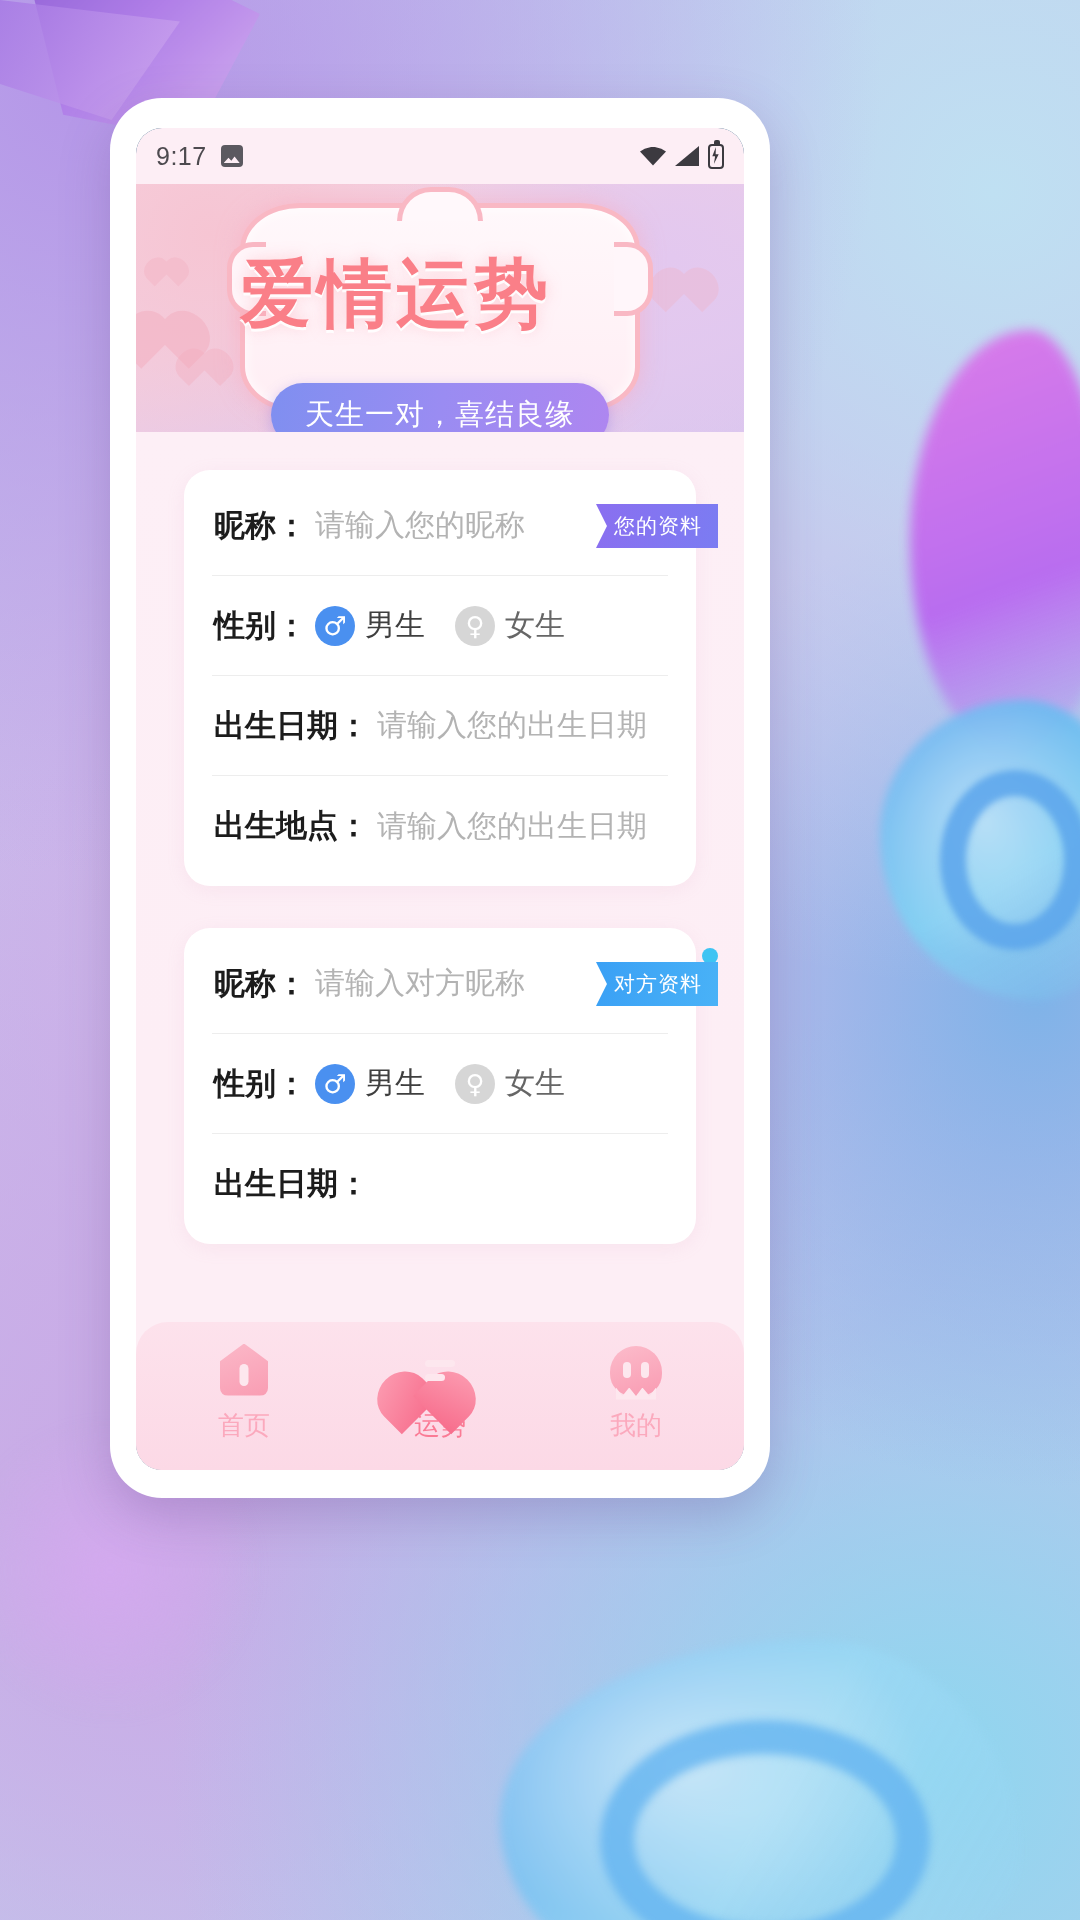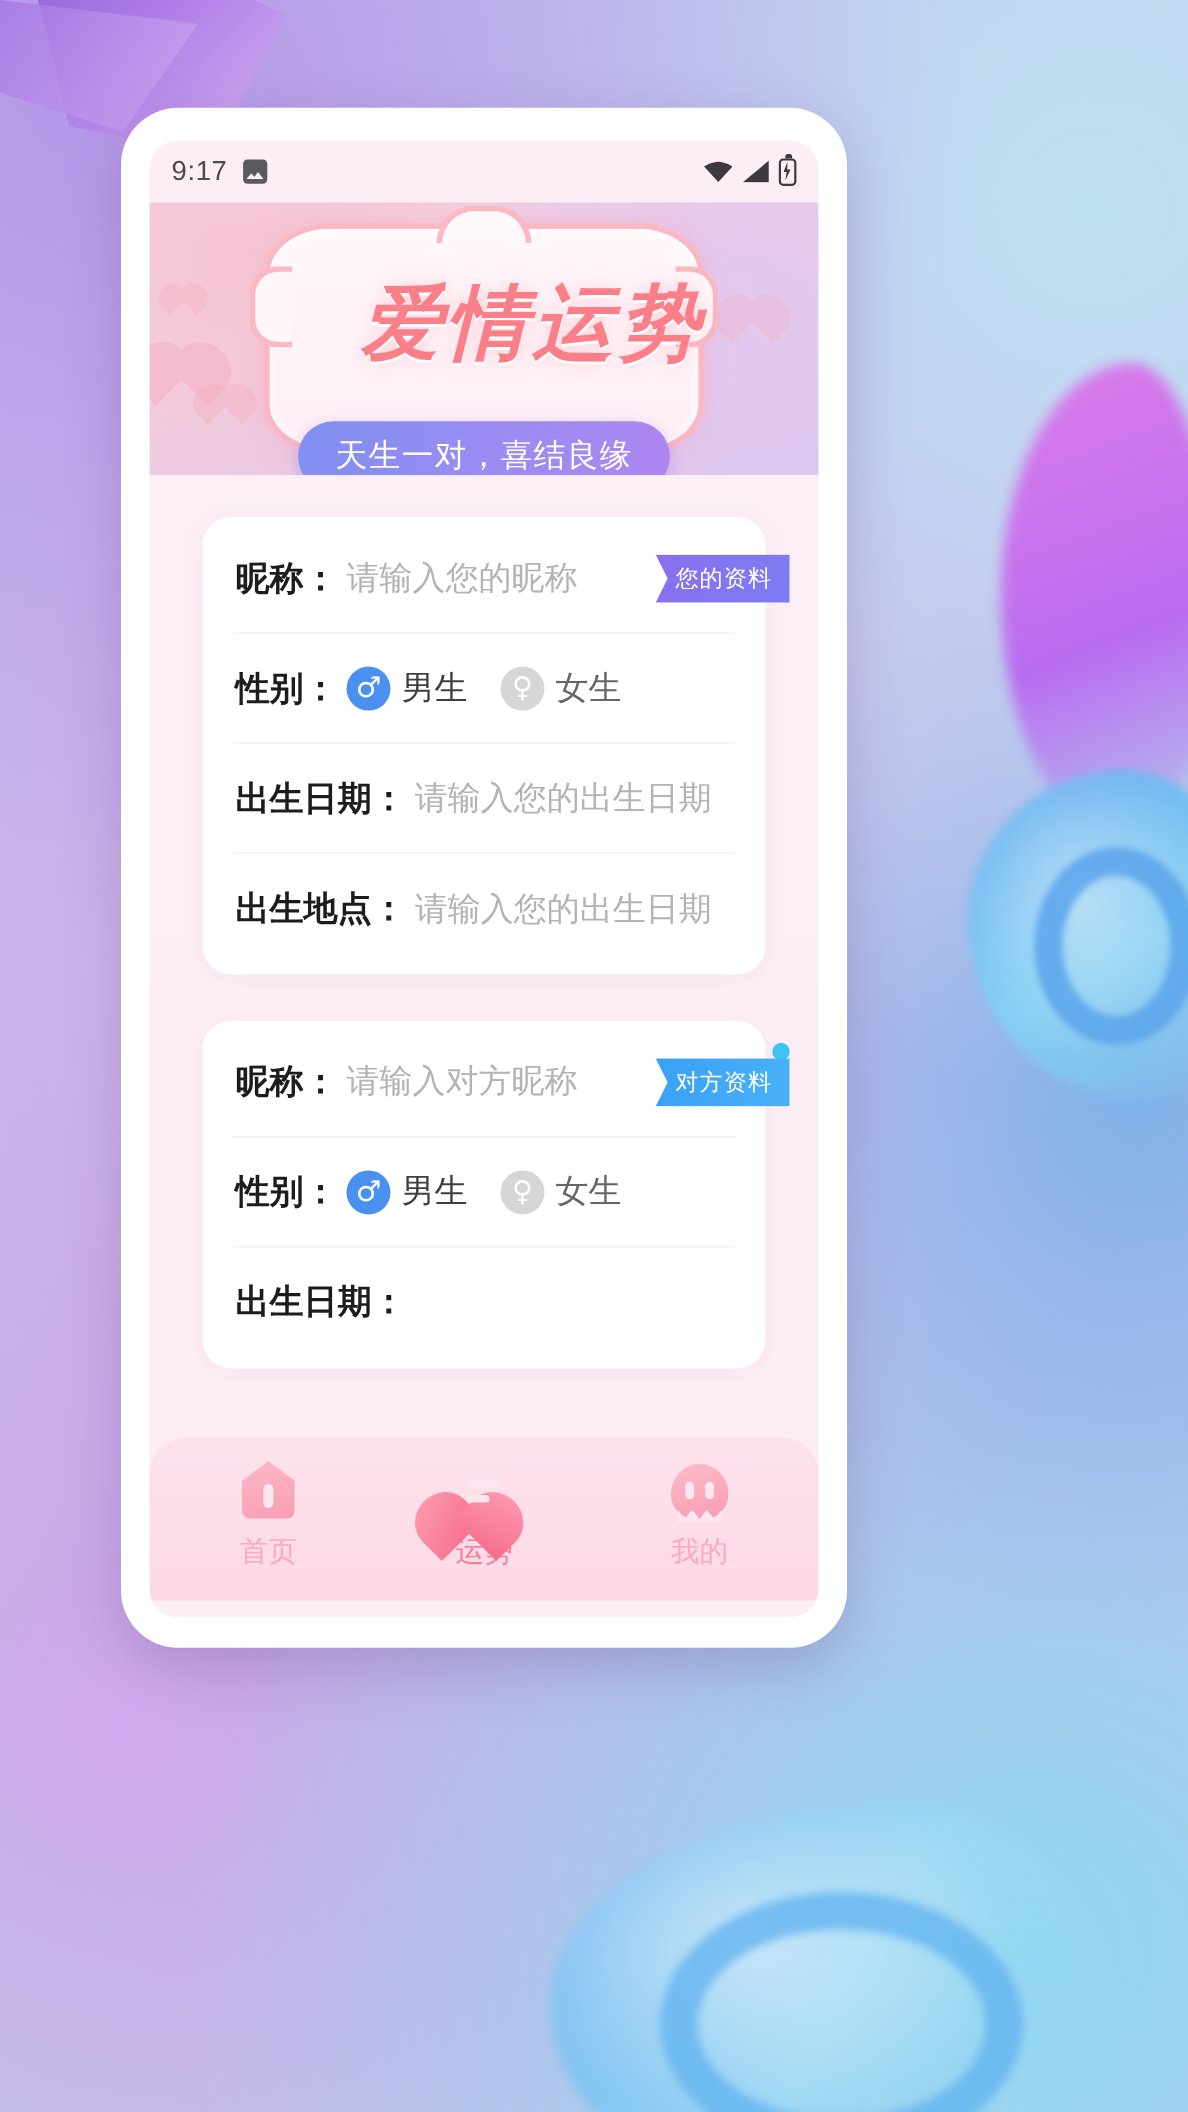--- a/index.html
+++ b/index.html
@@ -78,21 +78,21 @@
     border-radius:52px;
     box-shadow:0 18px 50px rgba(90,60,130,.25);
     overflow:hidden;
     padding:0;
   }
   .screen {
     position:absolute; left:26px; top:30px;
     width:608px; height:1342px;
     border-radius:26px;
     overflow:hidden;
-    background:#e5e5e5;
+    background:#0c4a6e;
     display:flex; flex-direction:column;
   }
 
   
   .statusbar {
     height:56px; flex:0 0 56px;
     background:#fdeef5;
     display:flex; align-items:center;
     padding:0 20px;
     color:#4d4a4f;
@@ -184,26 +184,25 @@
     border-radius:44px 44px 0 0;
   }
   .plaque-notch-b{
     position:absolute; left:50%; bottom:-16px; transform:translateX(-50%);
     width:86px; height:34px; background:#ffeef4;
     border:5px solid #f9b8c4; border-top:none;
     border-radius:0 0 44px 44px;
   }
   .banner-title{
     position:absolute; left:0; right:0; top:42px;
-    text-align:right;
+    text-align:left;
     font-size:74px; font-weight:700; letter-spacing:4px;
     color:#fa7f88;
     font-family:"DejaVu Sans","Liberation Sans",sans-serif;
     text-shadow:0 3px 0 rgba(255,255,255,.9), 0 0 16px rgba(250,140,155,.35);
-    font-style:italic;
   }
   .banner-sub{
     position:absolute; left:50%; bottom:-34px; transform:translateX(-50%);
     padding:12px 34px; border-radius:40px;
     background:linear-gradient(100deg,#7f8ff0 0%, #9a8cf2 50%, #ae86f0 100%);
     color:#ffffff; font-size:29px; letter-spacing:1px; white-space:nowrap;
     box-shadow:0 4px 14px rgba(120,110,230,.35);
   }
 
   
@@ -258,21 +257,21 @@
     font-size:26px; color:#ffffff; margin-right:10px;
     font-family:"DejaVu Sans",sans-serif; line-height:1;
   }
   .g-icon.male  { background:#4a90f0; }
   .g-icon.female{ background:#d6d6d6; }
   .g-text{ font-size:30px; color:#666; }
   .g-text.on{ color:#3f3f3f; }
 
   
   .tabbar{
-    position:absolute; left:0; right:0; bottom:15px;
+    position:absolute; left:0; right:0; bottom:0;
     height:148px;
     background:linear-gradient(180deg,#fde2ec 0%, #fcd9e6 100%);
     border-radius:32px 32px 0 0;
     display:flex; align-items:center; justify-content:space-around;
     padding:0 10px 8px 10px;
     z-index:5;
   }
   .tab{ display:flex; flex-direction:column; align-items:center; width:25%; }
   .tab-label{ font-size:26px; margin-top:10px; color:#fba9bd; }
   .tab.active .tab-label{ color:#fa7b95; }

